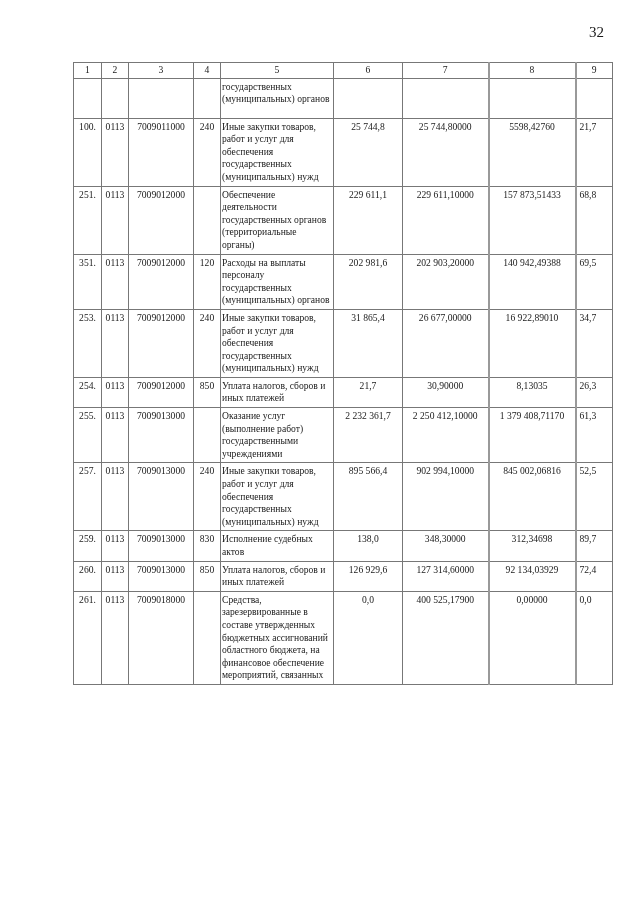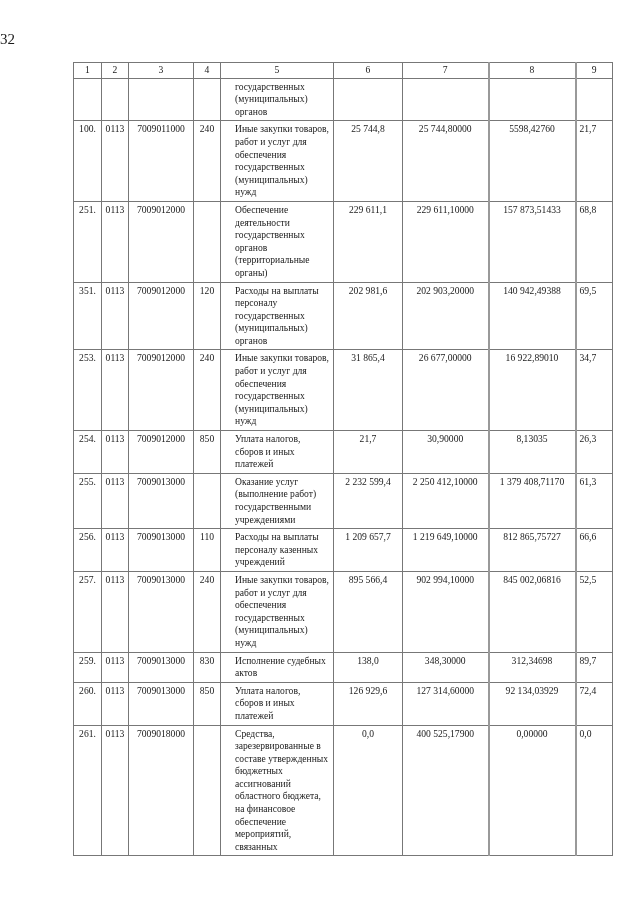--- a/index.html
+++ b/index.html
@@ -1,25 +1,25 @@
 <!DOCTYPE html>
 <html><head>
 <meta charset="utf-8">
 <style>
   html, body { margin:0; padding:0; background:#ffffff; }
   body { width:640px; height:905px; position:relative; overflow:hidden;
          font-family:"Liberation Serif", "DejaVu Serif", serif; color:#1a1a1a; }
-  .page-num { position:absolute; top:31px; left:0; width:604px; text-align:left;
+  .page-num { position:absolute; top:24px; left:0; width:604px; text-align:right;
               font-size:15px; }
   table { position:absolute; top:62px; left:73px; border-collapse:collapse;
           table-layout:fixed; width:539px; font-size:9.6px; line-height:12.6px; }
   td, th { border:1px solid #777; vertical-align:top; padding:2px 3px; font-weight:normal; }
   th { text-align:center; padding:1px 3px 1px 3px; height:12px; }
   td.c { text-align:center; }
-  td.l { text-align:left; padding-left:14px; }
+  td.l { text-align:left; padding-left:1px; }
   td.r { text-align:left; padding-left:3px; }
   col.c1 { width:28px; } col.c2 { width:27px; } col.c3 { width:65px; }
   col.c4 { width:27px; } col.c5 { width:113px; } col.c6 { width:69px; }
   col.c7 { width:86px; } col.c8 { width:87px; } col.c9 { width:37px; }
   .thick-r { border-right:2px solid #999; }
 </style>
 </head>
 <body>
 
 <div class="page-num">32</div>
@@ -115,35 +115,24 @@
         <td class="c thick-r">30,90000</td>
         <td class="c thick-r">8,13035</td>
         <td class="r">26,3</td>
       </tr>
       <tr>
         <td class="c">255.</td>
         <td class="c">0113</td>
         <td class="c">7009013000</td>
         <td class="c"></td>
         <td class="l">Оказание услуг (выполнение работ) государственными учреждениями</td>
-        <td class="c">2 232 599,4</td>
+        <td class="c">2 232 361,7</td>
         <td class="c thick-r">2 250 412,10000</td>
         <td class="c thick-r">1 379 408,71170</td>
         <td class="r">61,3</td>
-      </tr>
-      <tr>
-        <td class="c">256.</td>
-        <td class="c">0113</td>
-        <td class="c">7009013000</td>
-        <td class="c">110</td>
-        <td class="l">Расходы на выплаты персоналу казенных учреждений</td>
-        <td class="c">1 209 657,7</td>
-        <td class="c thick-r">1 219 649,10000</td>
-        <td class="c thick-r">812 865,75727</td>
-        <td class="r">66,6</td>
       </tr>
       <tr>
         <td class="c">257.</td>
         <td class="c">0113</td>
         <td class="c">7009013000</td>
         <td class="c">240</td>
         <td class="l">Иные закупки товаров, работ и услуг для обеспечения государственных (муниципальных) нужд</td>
         <td class="c">895 566,4</td>
         <td class="c thick-r">902 994,10000</td>
         <td class="c thick-r">845 002,06816</td>

